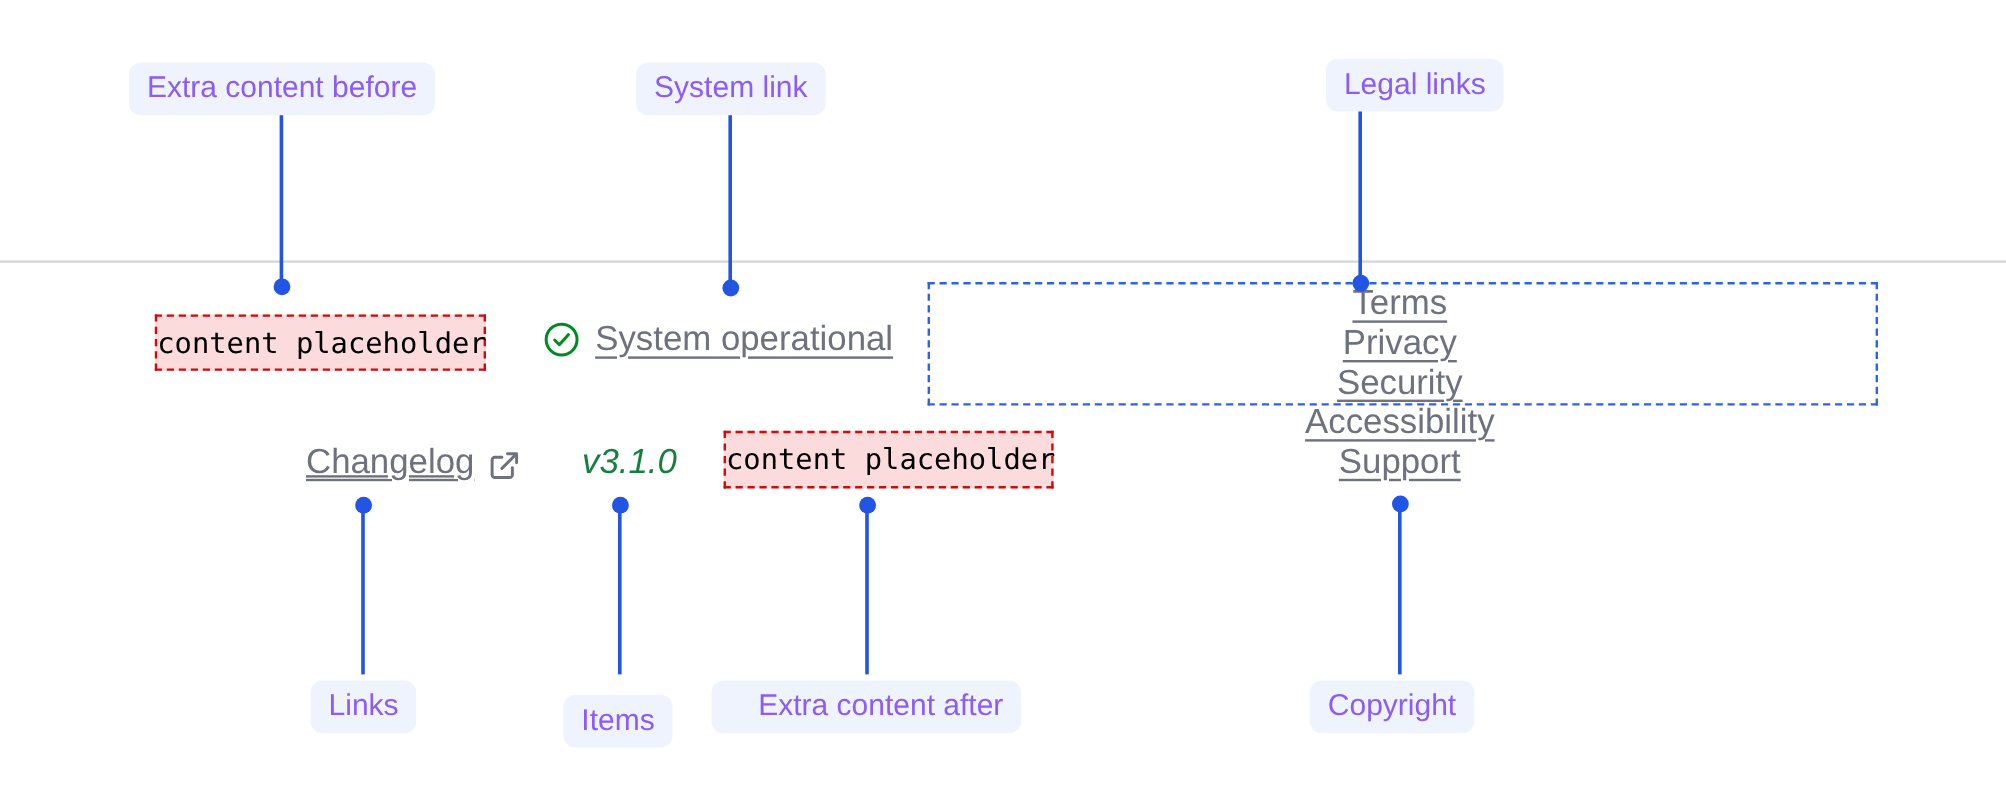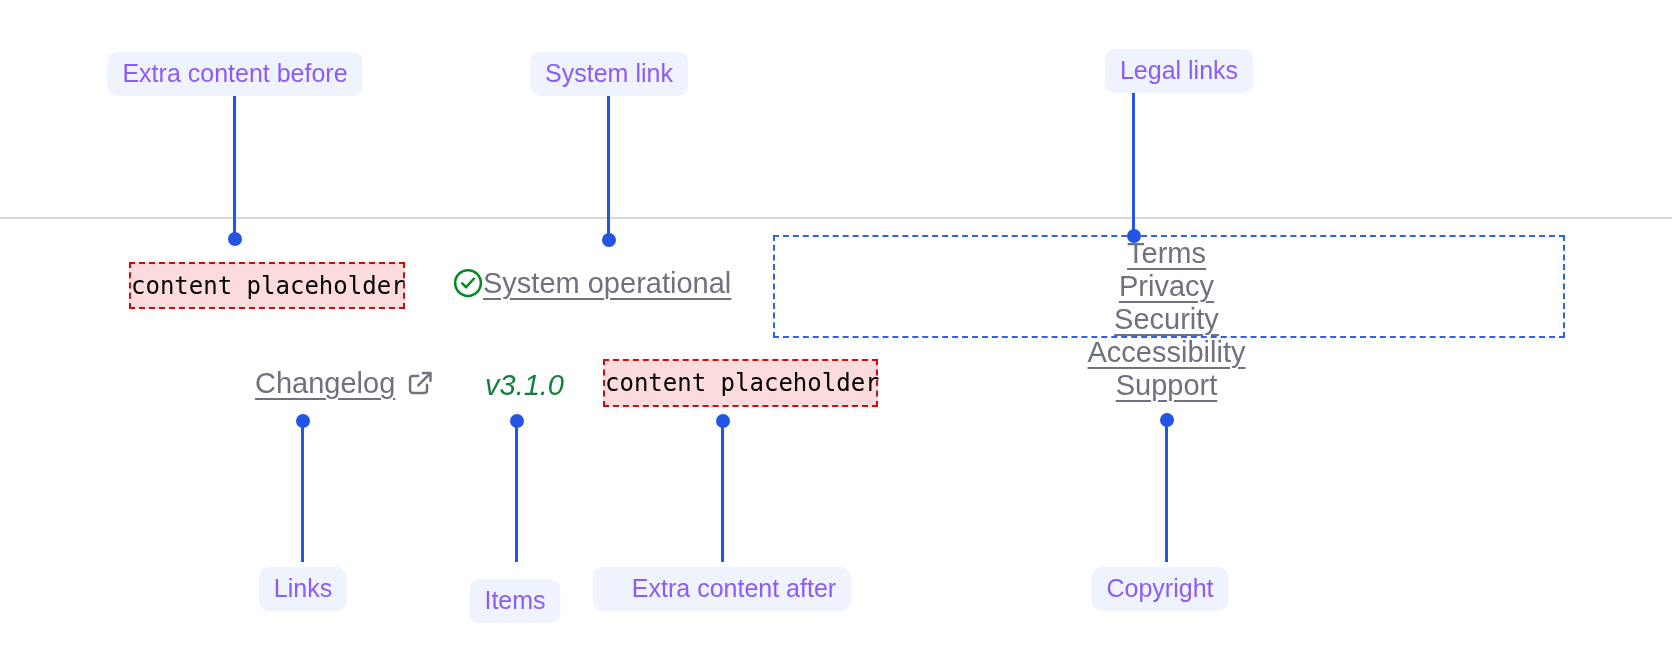--- a/index.html
+++ b/index.html
@@ -72,42 +72,44 @@
     white-space: nowrap;
     cursor: pointer;
   }
 
   .status-link {
     position: absolute;
     left: 453px; top: 264px;
     height: 38px;
     display: flex;
     align-items: center;
+    gap: 13px;
   }
 
   .legal-box {
     position: absolute;
     left: 773px; top: 235px;
     width: 792px; height: 103px;
     border: 2px dashed #2f62ea;
     display: flex;
     align-items: center;
     justify-content: space-between;
     padding: 0 25px 0 20px;
     flex-direction: column;
   }
 
   .changelog {
     position: absolute;
     left: 255px; top: 364px;
     height: 38px;
     display: flex;
-    align-items: center;
+    align-items: flex-end;
     gap: 11px;
     color: #6e727e;
+    text-decoration: underline;
   }
 
   .version {
     position: absolute;
     left: 485px; top: 371px;
     color: #15803d;
     font-size: 29px;
     line-height: 29px;
     white-space: nowrap;
     font-style: italic;

